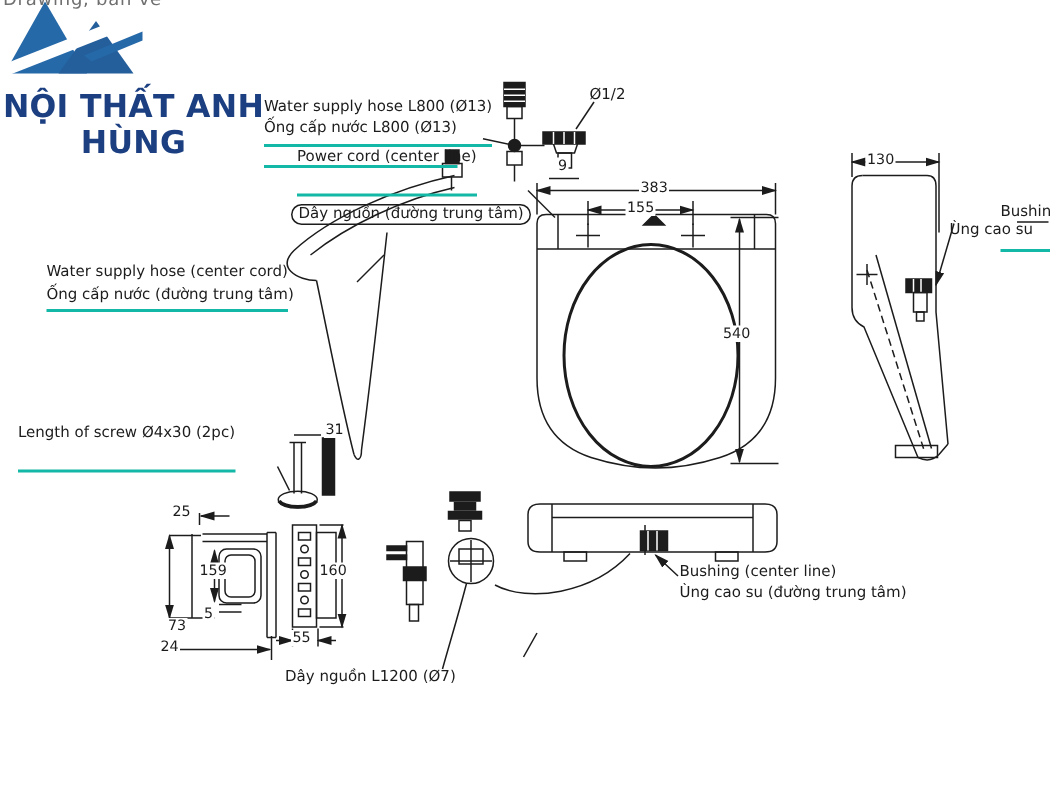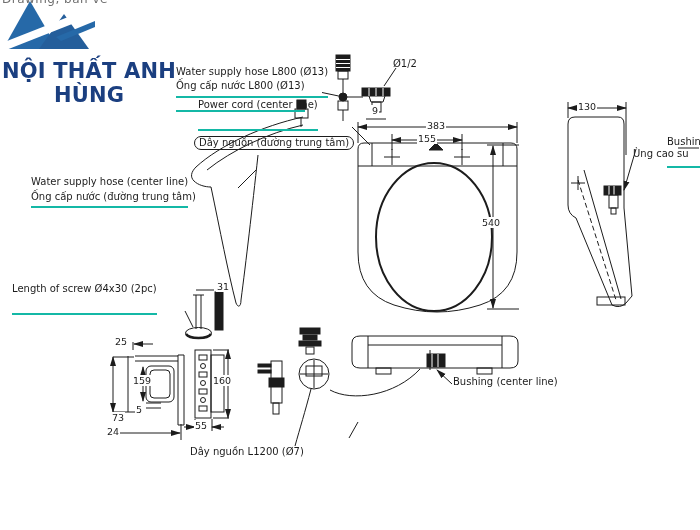--- a/index.html
+++ b/index.html
@@ -207,27 +207,28 @@
   </svg>
 
   <div class="cutText">Drawing, bản vẽ</div>
   <div class="brand">NỘI THẤT ANH HÙNG</div>
 
   <div class="lbl uline" style="left:176px;top:66px;">Water supply hose L800 (Ø13)</div>
   <div class="lbl uline" style="left:176px;top:80px;">Ống cấp nước L800 (Ø13)</div>
   <div class="lbl" style="left:393px;top:58px;">Ø1/2</div>
   <div class="lbl uline" style="left:198px;top:99px;">Power cord (center line)</div>
   <div class="lbl balloon" style="left:194px;top:113px;margin-top:23px;">Dây nguồn (đường trung tâm)</div>
-  <div class="lbl uline" style="left:31px;top:176px;">Water supply hose (center line)</div>
+  <div class="lbl uline" style="left:31px;top:176px;">Water supply hose (center cord)</div>
   <div class="lbl" style="left:31px;top:191px;">Ống cấp nước (đường trung tâm)</div>
   <div class="lbl uline" style="left:635px;top:136px;margin-left:32px;">Bushing</div>
   <div class="lbl" style="left:633px;top:148px;">Ùng cao su</div>
   <div class="lbl uline" style="left:12px;top:283px;">Length of screw Ø4x30 (2pc)</div>
   <div class="lbl" style="left:190px;top:446px;text-align:right;">Dây nguồn L1200 (Ø7)</div>
   <div class="lbl" style="left:453px;top:376px;">Bushing (center line)</div>
+  <div class="lbl" style="left:453px;top:390px;">Ùng cao su (đường trung tâm)</div>
 
   <span class="dim" style="left:426px;top:120px;">383</span>
   <span class="dim" style="left:417px;top:133px;">155</span>
   <span class="dim" style="left:371px;top:105px;">9</span>
   <span class="dim" style="left:577px;top:101px;">130</span>
   <span class="dim" style="left:481px;top:217px;">540</span>
   <span class="dim" style="left:216px;top:281px;">31</span>
   <span class="dim" style="left:114px;top:336px;">25</span>
   <span class="dim" style="left:111px;top:372px;margin-top:40px;">73</span>
   <span class="dim" style="left:132px;top:375px;">159</span>

